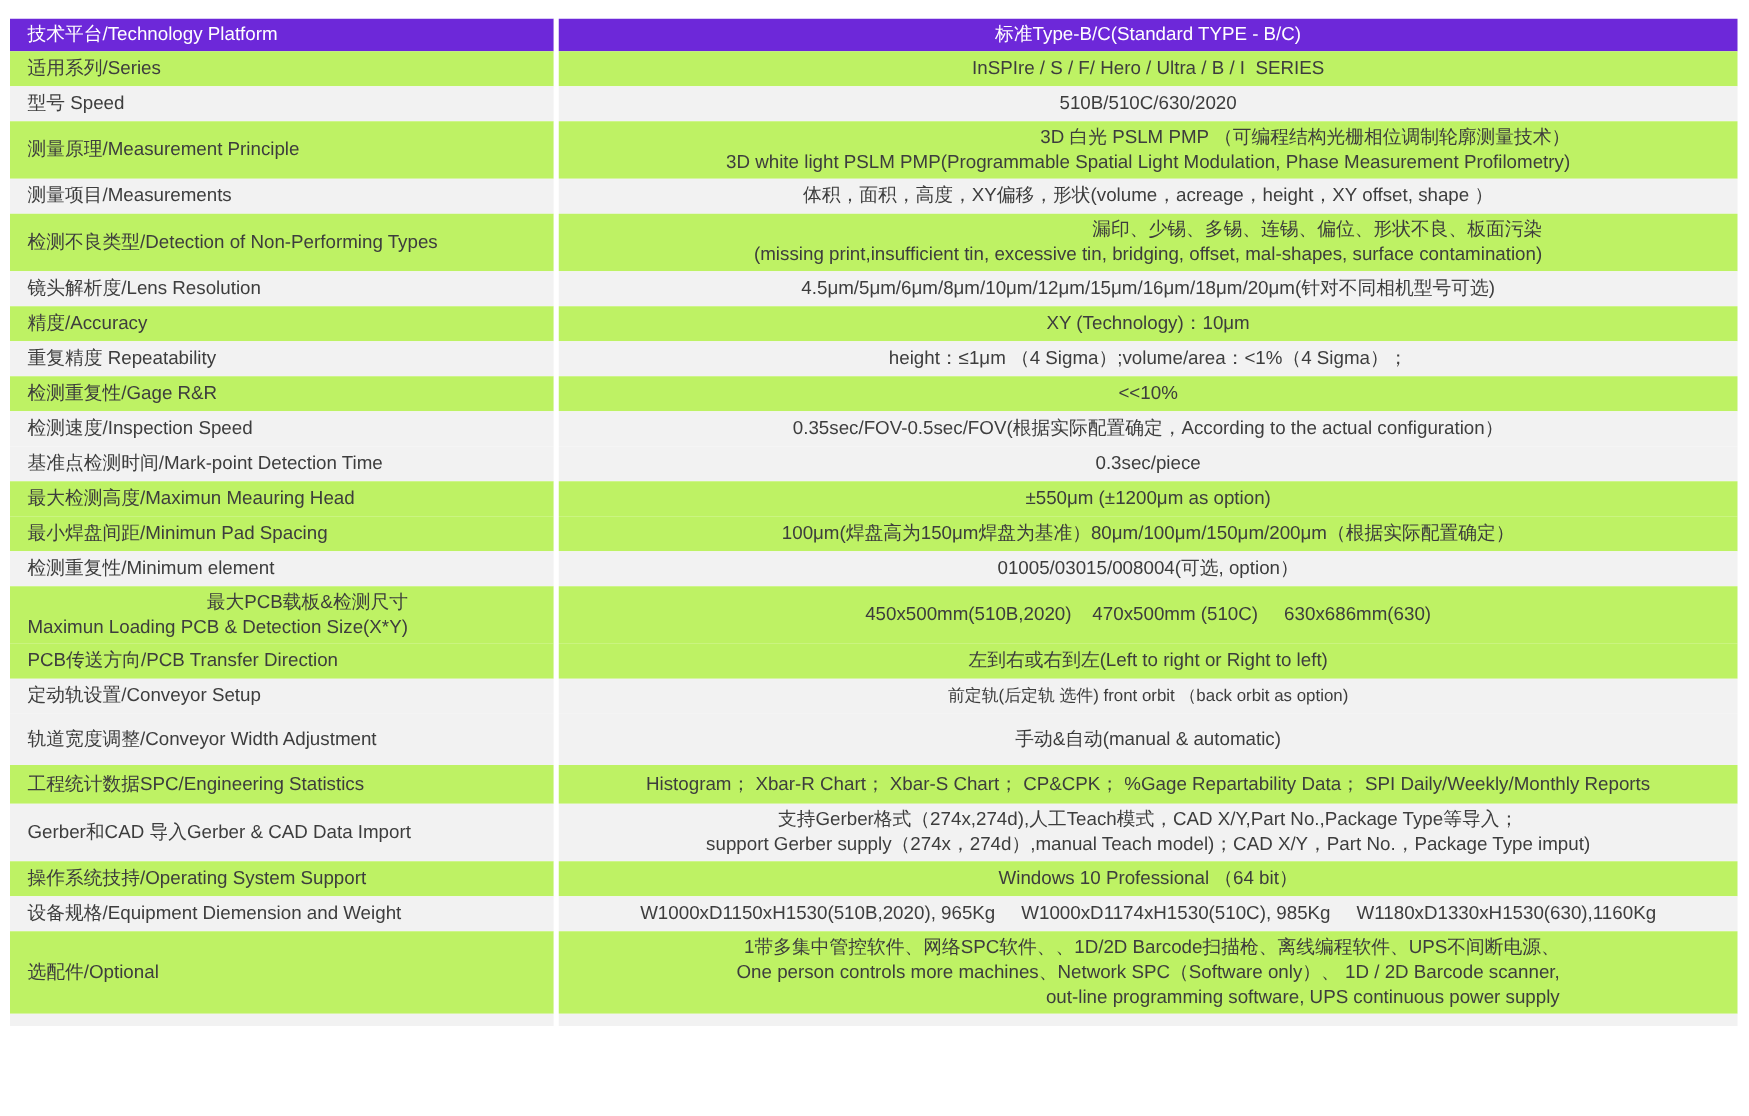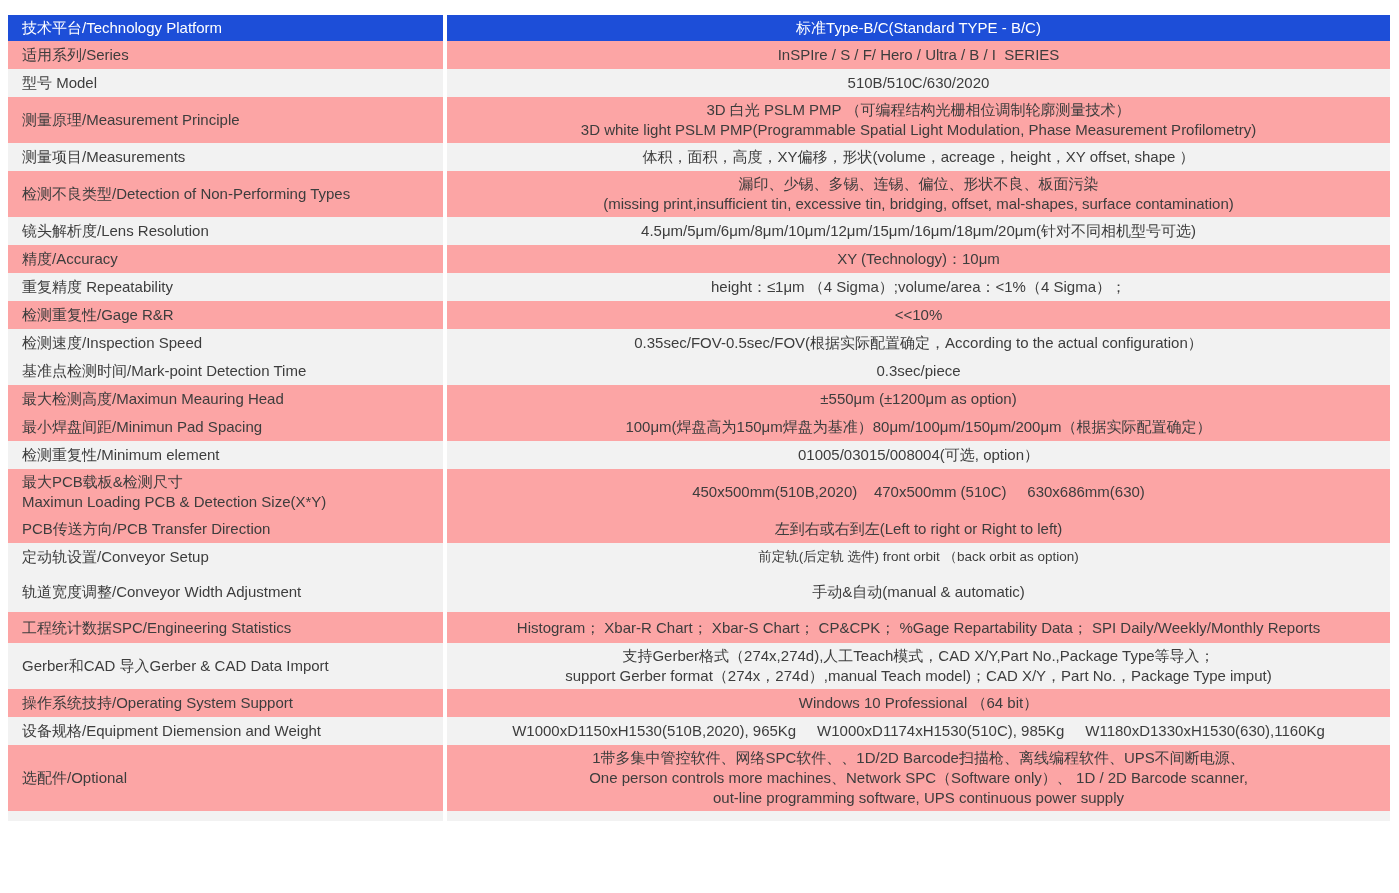--- a/index.html
+++ b/index.html
@@ -36,27 +36,27 @@
     background: #ffffff;
   }
   .cell.right {
     flex: 1 1 auto;
     padding: 3px 10px;
     justify-content: center;
     text-align: center;
   }
   .header-row { height: 26px; }
   .header-row .cell {
-    background: #1d4ed8;
+    background: #6d28d9;
     color: #ffffff;
     font-size: 15px;
   }
   .data-row { min-height: 28px; }
   .data-row.stripe .cell { background: #f2f2f2; }
-  .data-row.plain .cell { background: #fca5a5; }
+  .data-row.plain .cell { background: #bef264; text-align: right; }
   #rows .data-row:nth-child(17) .cell.right,
   #rows .data-row:nth-child(24) .cell.right { font-size: 13.5px; }
   #rows .data-row:nth-child(18) { min-height: 41px; }
   #rows .data-row:nth-child(19) { min-height: 31px; }
   #rows .data-row:nth-child(23) { min-height: 30px; }
   #rows .data-row:nth-child(25) { min-height: 64px; }
   .partial-row { height: 10px; }
   .partial-row .cell { background: #f2f2f2; padding: 0; }
 </style>
 </head>
@@ -69,21 +69,21 @@
     <div class="cell right">标准Type-B/C(Standard TYPE - B/C)</div>
   </div>
   <div id="rows">
   <div class="row data-row plain">
     <div class="cell left">适用系列/Series</div>
     <div class="col-gap"></div>
     <div class="cell right">InSPIre / S / F/ Hero / Ultra / B / I  SERIES</div>
   </div>
 
   <div class="row data-row stripe">
-    <div class="cell left">型号 Model</div>
+    <div class="cell left">型号 Speed</div>
     <div class="col-gap"></div>
     <div class="cell right">510B/510C/630/2020</div>
   </div>
 
   <div class="row data-row plain">
     <div class="cell left">测量原理/Measurement Principle</div>
     <div class="col-gap"></div>
     <div class="cell right">3D 白光 PSLM PMP （可编程结构光栅相位调制轮廓测量技术）
 3D white light PSLM PMP(Programmable Spatial Light Modulation, Phase Measurement Profilometry)</div>
   </div>
@@ -185,21 +185,21 @@
   <div class="row data-row plain">
     <div class="cell left">工程统计数据SPC/Engineering Statistics</div>
     <div class="col-gap"></div>
     <div class="cell right">Histogram； Xbar-R Chart； Xbar-S Chart； CP&amp;CPK； %Gage Repartability Data； SPI Daily/Weekly/Monthly Reports</div>
   </div>
 
   <div class="row data-row stripe">
     <div class="cell left">Gerber和CAD 导入Gerber &amp; CAD Data Import</div>
     <div class="col-gap"></div>
     <div class="cell right">支持Gerber格式（274x,274d),人工Teach模式，CAD X/Y,Part No.,Package Type等导入；
-support Gerber format（274x，274d）,manual Teach model)；CAD X/Y，Part No.，Package Type imput)</div>
+support Gerber supply（274x，274d）,manual Teach model)；CAD X/Y，Part No.，Package Type imput)</div>
   </div>
 
   <div class="row data-row plain">
     <div class="cell left">操作系统技持/Operating System Support</div>
     <div class="col-gap"></div>
     <div class="cell right">Windows 10 Professional （64 bit）</div>
   </div>
 
   <div class="row data-row stripe">
     <div class="cell left">设备规格/Equipment Diemension and Weight</div>

